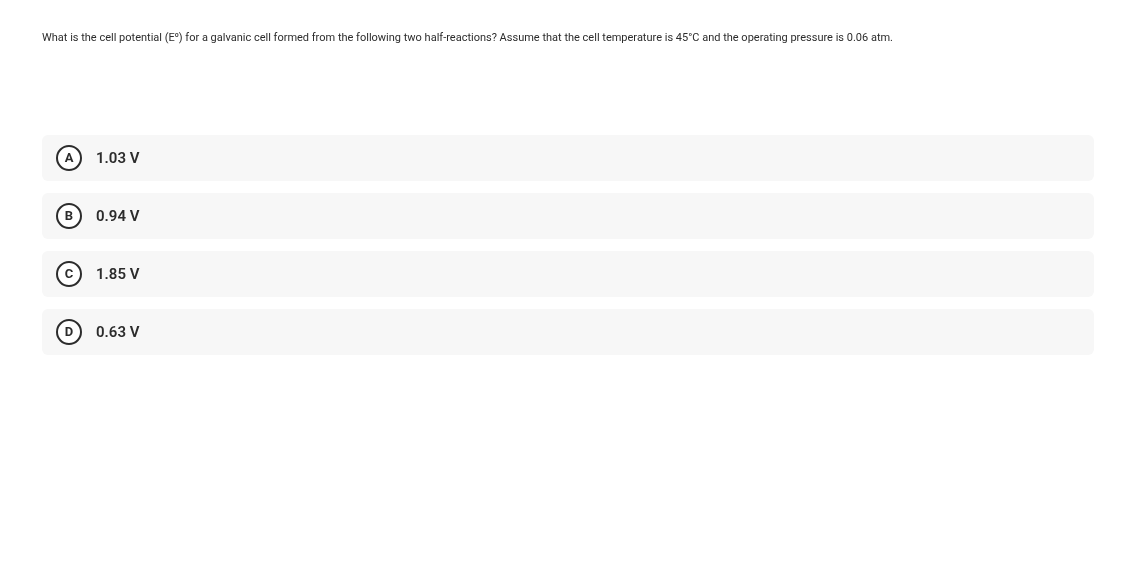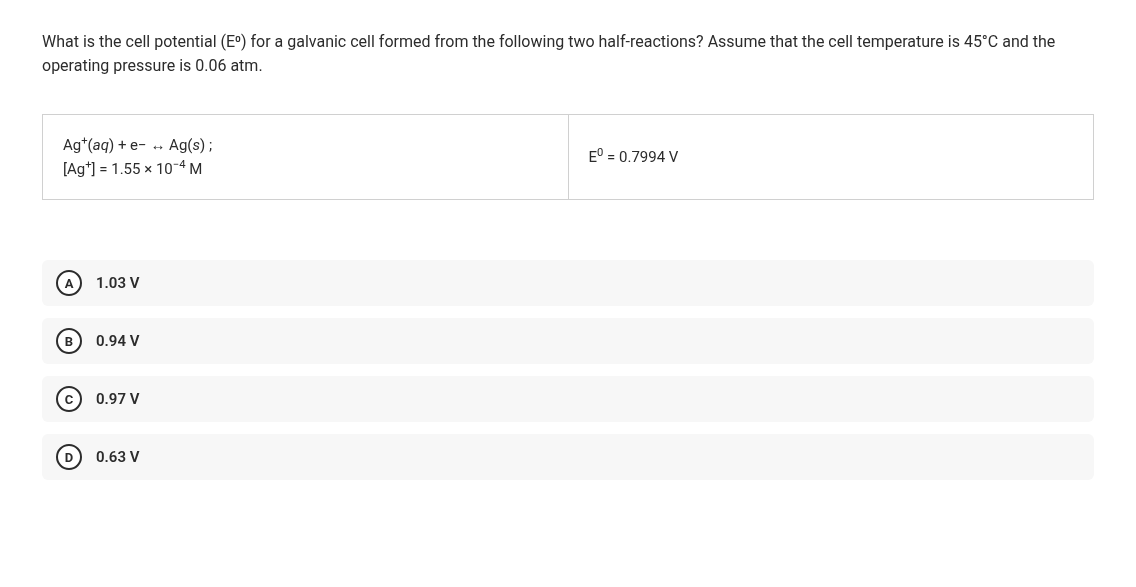--- a/index.html
+++ b/index.html
@@ -8,24 +8,24 @@
       box-sizing: border-box;
     }
     body {
       font-family: -apple-system, BlinkMacSystemFont, "Segoe UI", Roboto, Helvetica, Arial, sans-serif;
       background: #ffffff;
       padding: 30px 42px;
       color: #2c2c2c;
       width: 1136px;
     }
     .question-text {
-      font-size: 16px;
+      font-size: 11px;
       line-height: 1.5;
       color: #2c2c2c;
-      margin-bottom: 36px;
+      margin-bottom: 28px;
     }
     .reactions-table {
       width: 100%;
       border-collapse: collapse;
       margin-bottom: 60px;
     }
     .reactions-table td {
       border: 1px solid #d0d0d0;
       padding: 18px 20px;
       vertical-align: middle;
@@ -80,37 +80,33 @@
       font-family: Arial, sans-serif;
     }
   </style>
 </head>
 <body>
 
 <div class="question-text">What is the cell potential (E⁰) for a galvanic cell formed from the following two half-reactions? Assume that the cell temperature is 45°C and the operating pressure is 0.06 atm.</div>
 
 <table class="reactions-table">
   <tbody>
-  <tr>
-    <td>Ag<sup>+</sup>(<em>aq</em>) + e− <span class="dblarrow">↔</span> Ag(<em>s</em>) ;<br>[Ag<sup>+</sup>] = 1.55 × 10<sup>−4</sup> M</td>
-    <td>E<sup>0</sup> = 0.7994 V</td>
-  </tr>
 </tbody>
   </table>
 
 <div class="options">
   <div class="option">
     <div class="option-letter">A</div>
     <div class="option-text">1.03 V</div>
   </div>
   <div class="option">
     <div class="option-letter">B</div>
     <div class="option-text">0.94 V</div>
   </div>
   <div class="option">
     <div class="option-letter">C</div>
-    <div class="option-text">0.97 V</div>
+    <div class="option-text">1.85 V</div>
   </div>
   <div class="option">
     <div class="option-letter">D</div>
     <div class="option-text">0.63 V</div>
   </div>
 </div>
 
 </body></html>

